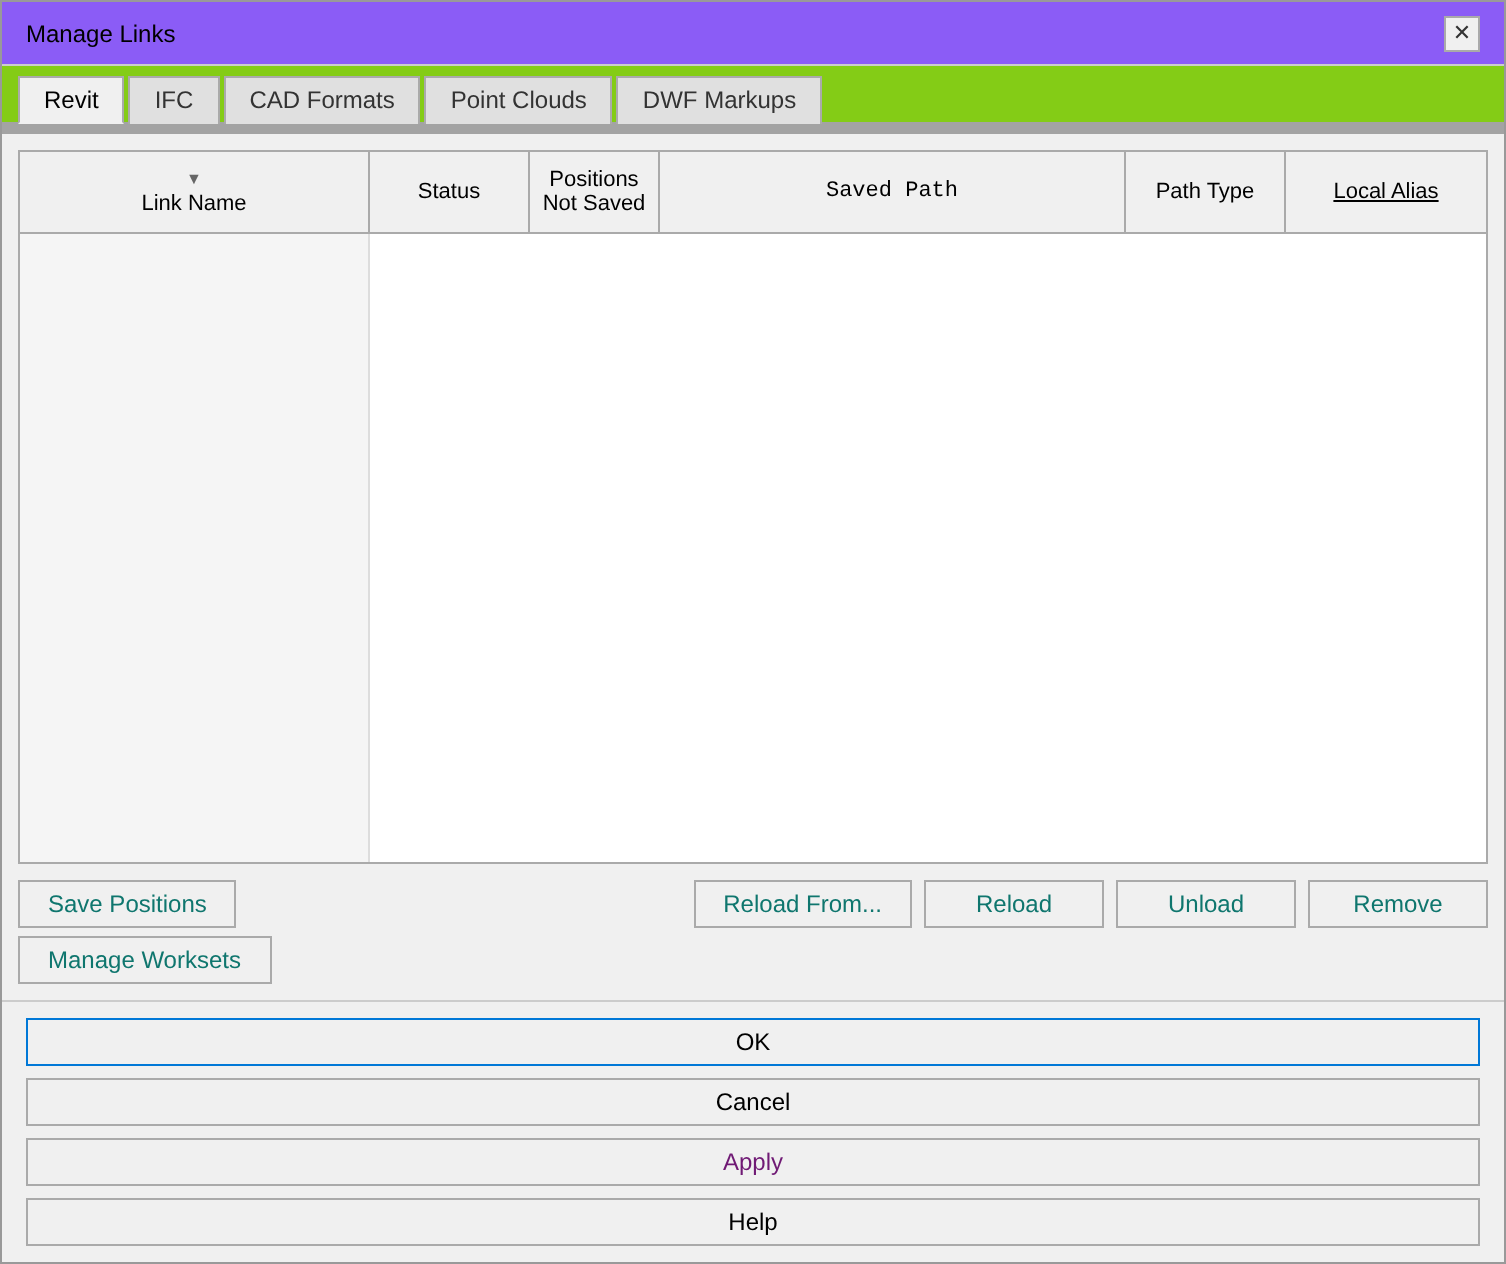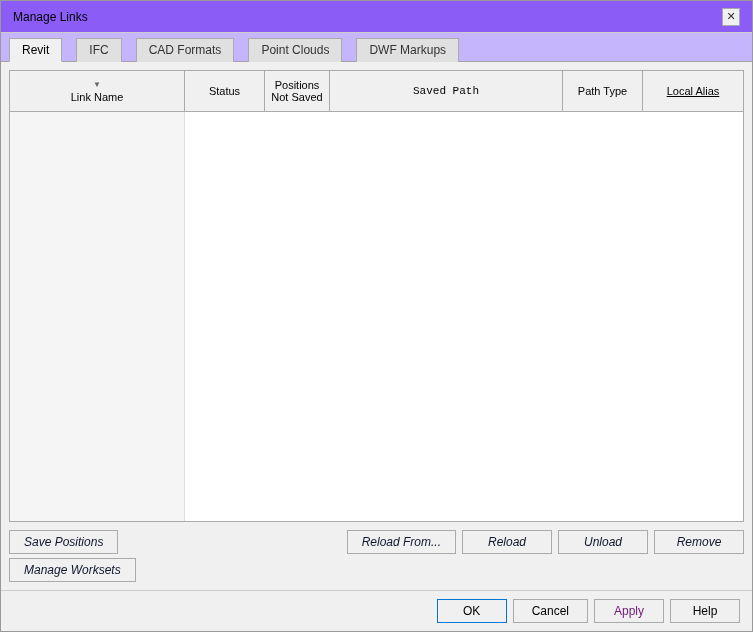--- a/index.html
+++ b/index.html
@@ -53,24 +53,23 @@
       cursor: pointer;
       display: flex;
       align-items: center;
       justify-content: center;
       font-size: 11px;
       color: #333;
     }
 
     .tabs-bar {
       display: flex;
-      background: #c4b5fd;
-      border-bottom: 1px solid #a3a3a3;
+      background: #84cc16;
+      border-bottom: 6px solid #a3a3a3;
       padding: 4px 8px 0 8px;
-      gap: 12px;
     }
 
     .tab {
       padding: 4px 12px;
       border: 1px solid #aaa;
       border-bottom: none;
       background: #e0e0e0;
       margin-right: 2px;
       cursor: pointer;
       font-size: 12px;
@@ -200,27 +199,26 @@
       display: flex;
       margin-top: 4px;
     }
 
     .btn {
       padding: 4px 14px;
       border: 1px solid #aaa;
       background: #f0f0f0;
       font-size: 12px;
       cursor: pointer;
-      color: #0f172a;
+      color: #0f766e;
       min-width: 90px;
       height: 24px;
       display: flex;
       align-items: center;
       justify-content: center;
-      font-style: italic;
     }
 
     .btn:disabled {
       color: #888;
       cursor: default;
     }
 
     .btn-highlighted {
       border: 2px solid #0078d7;
       font-weight: bold;
@@ -230,20 +228,21 @@
       flex: 1;
     }
 
     .footer {
       display: flex;
       justify-content: flex-end;
       padding: 8px 12px;
       gap: 6px;
       border-top: 1px solid #ccc;
       background: #f0f0f0;
+      flex-direction: column;
     }
 
     .btn-footer {
       padding: 4px 18px;
       border: 1px solid #aaa;
       background: #f0f0f0;
       font-size: 12px;
       cursor: pointer;
       color: #000;
       min-width: 70px;

